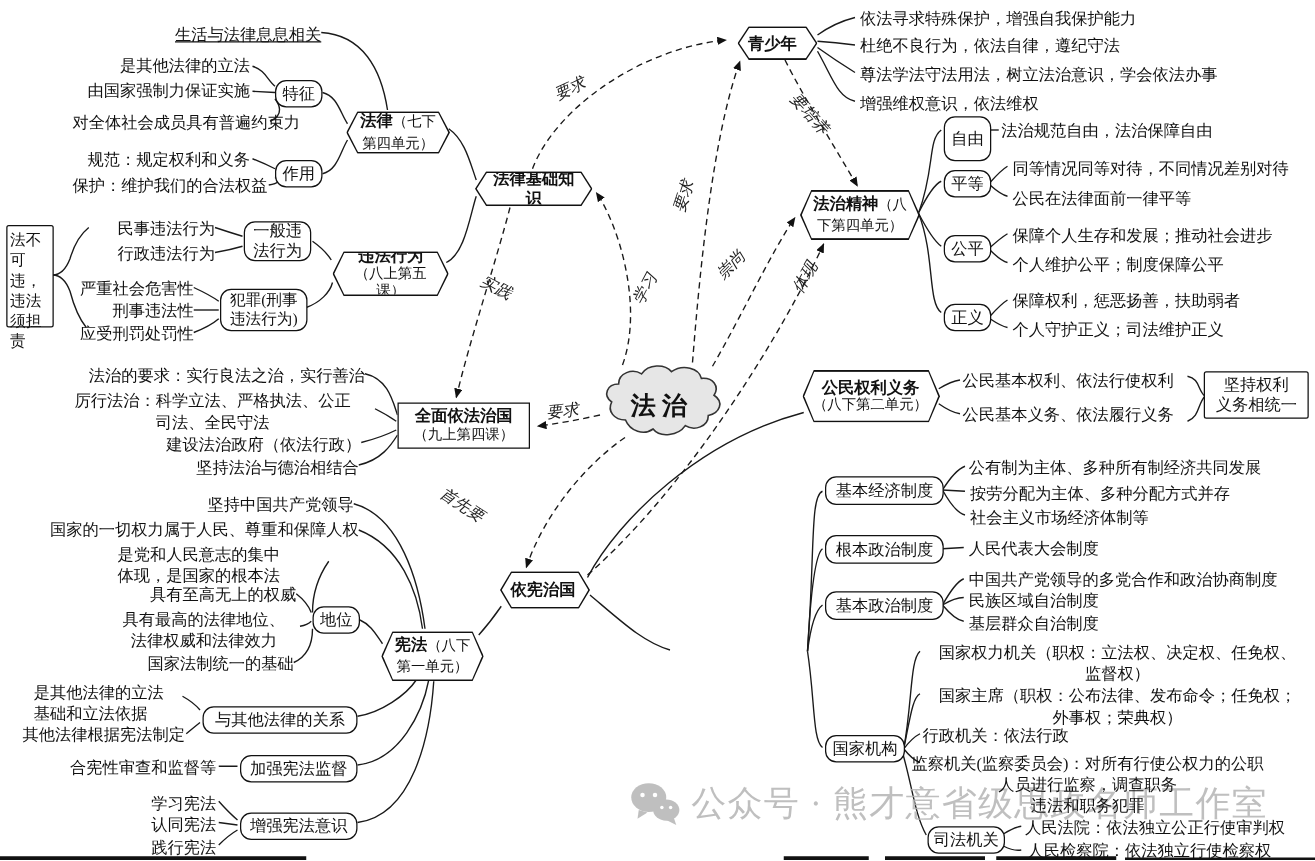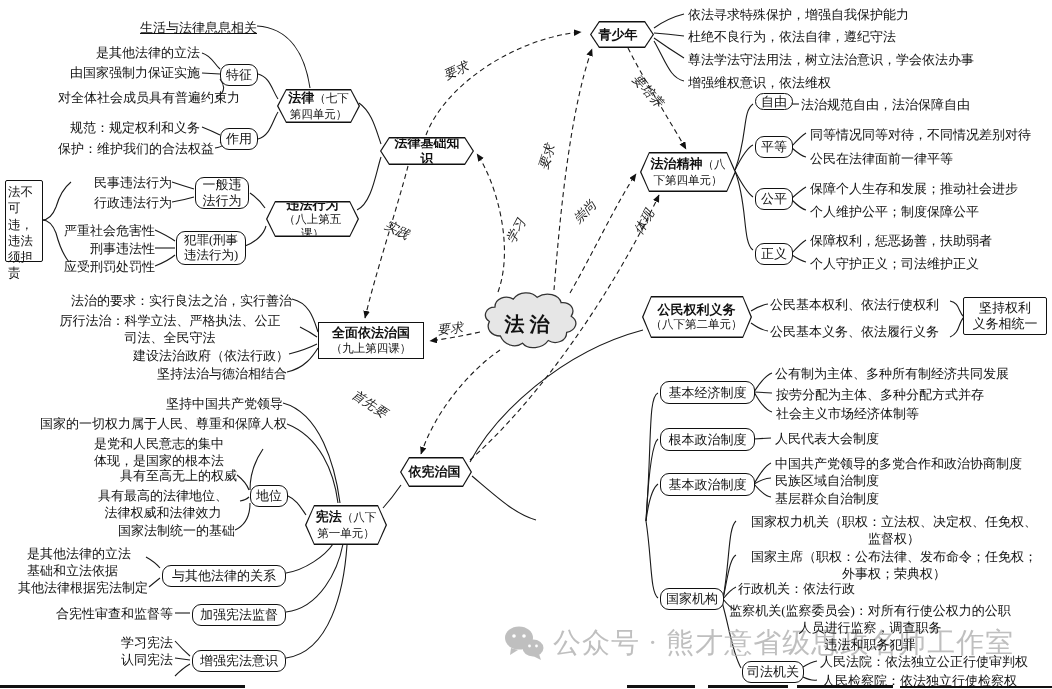--- a/index.html
+++ b/index.html
@@ -220,21 +220,21 @@
   <div class="leaf" style="left:688px;top:7px;">依法寻求特殊保护，增强自我保护能力</div>
   <div class="leaf" style="left:688px;top:29px;">杜绝不良行为，依法自律，遵纪守法</div>
   <div class="leaf" style="left:688px;top:52px;">尊法学法守法用法，树立法治意识，学会依法办事</div>
   <div class="leaf" style="left:688px;top:75px;">增强维权意识，依法维权</div>
 
   <div class="hex" style="left:640px;top:152px;width:96px;height:40px;">
     <span class="in">
         <span class="mix"><b>法治精神</b><span class="s">（八下第四单元）</span></span>
       </span>
   </div>
-  <div class="box" style="left:755px;top:93px;width:38px;height:17px;">自由</div>
+  <div class="box" style="left:755px;top:93px;width:38px;height:36px;">自由</div>
   <div class="leaf" style="left:801px;top:97px;">法治规范自由，法治保障自由</div>
   <div class="box" style="left:755px;top:136px;width:38px;height:22px;">平等</div>
   <div class="leaf" style="left:810px;top:127px;">同等情况同等对待，不同情况差别对待</div>
   <div class="leaf" style="left:810px;top:151px;">公民在法律面前一律平等</div>
   <div class="box" style="left:755px;top:188px;width:38px;height:22px;">公平</div>
   <div class="leaf" style="left:810px;top:181px;">保障个人生存和发展；推动社会进步</div>
   <div class="leaf" style="left:810px;top:204px;">个人维护公平；制度保障公平</div>
   <div class="box" style="left:755px;top:243px;width:38px;height:22px;">正义</div>
   <div class="leaf" style="left:810px;top:233px;">保障权利，惩恶扬善，扶助弱者</div>
   <div class="leaf" style="left:810px;top:256px;">个人守护正义；司法维护正义</div>
@@ -264,20 +264,21 @@
       </span>
   </div>
   <div class="leaf prel" style="left:27px;top:546px;">是其他法律的立法
 基础和立法依据</div>
   <div class="leaf r" style="width:148px;top:580px;">其他法律根据宪法制定</div>
   <div class="box" style="left:162px;top:565px;width:124px;height:22px;">与其他法律的关系</div>
   <div class="leaf r" style="width:173px;top:606px;">合宪性审查和监督等</div>
   <div class="box" style="left:192px;top:604px;width:94px;height:22px;">加强宪法监督</div>
   <div class="leaf r" style="width:173px;top:635px;">学习宪法</div>
   <div class="leaf r" style="width:173px;top:652px;">认同宪法</div>
+  <div class="leaf r" style="width:173px;top:670px;">践行宪法</div>
   <div class="box" style="left:192px;top:650px;width:94px;height:22px;">增强宪法意识</div>
 
   <div class="hex" style="left:400px;top:457px;width:72px;height:30px;">
     <span class="in">
         <b>依宪治国</b>
       </span>
   </div>
 
   <div class="hex stack" style="left:642px;top:296px;width:110px;height:42px;">
     <span class="in">

